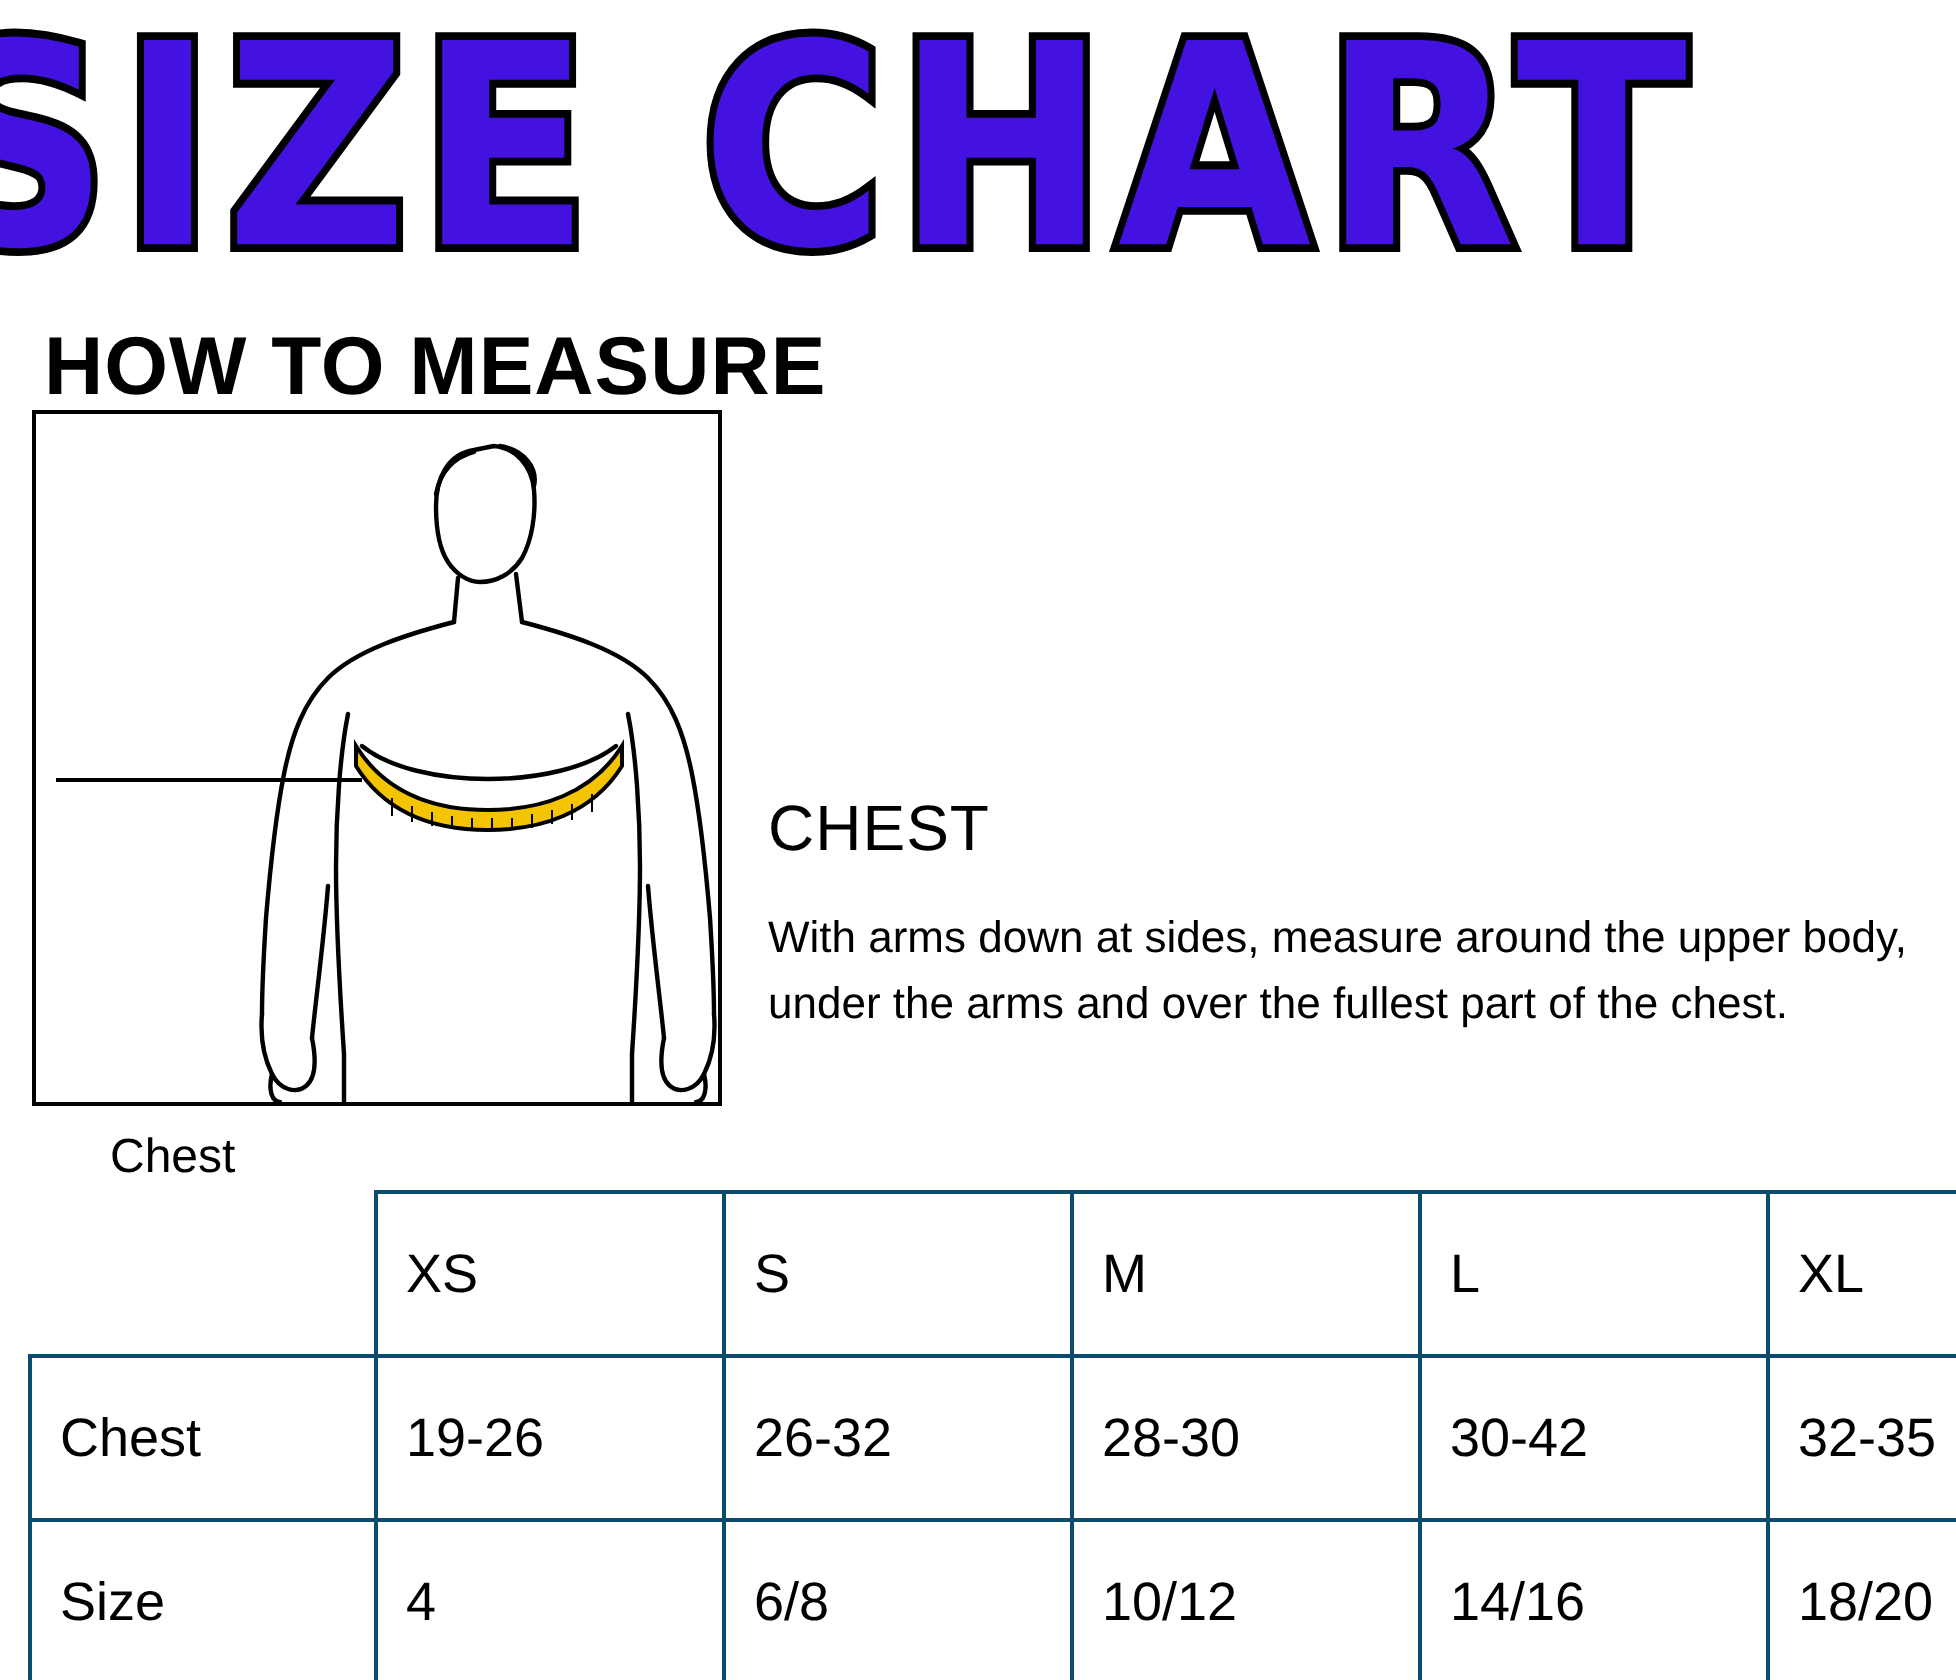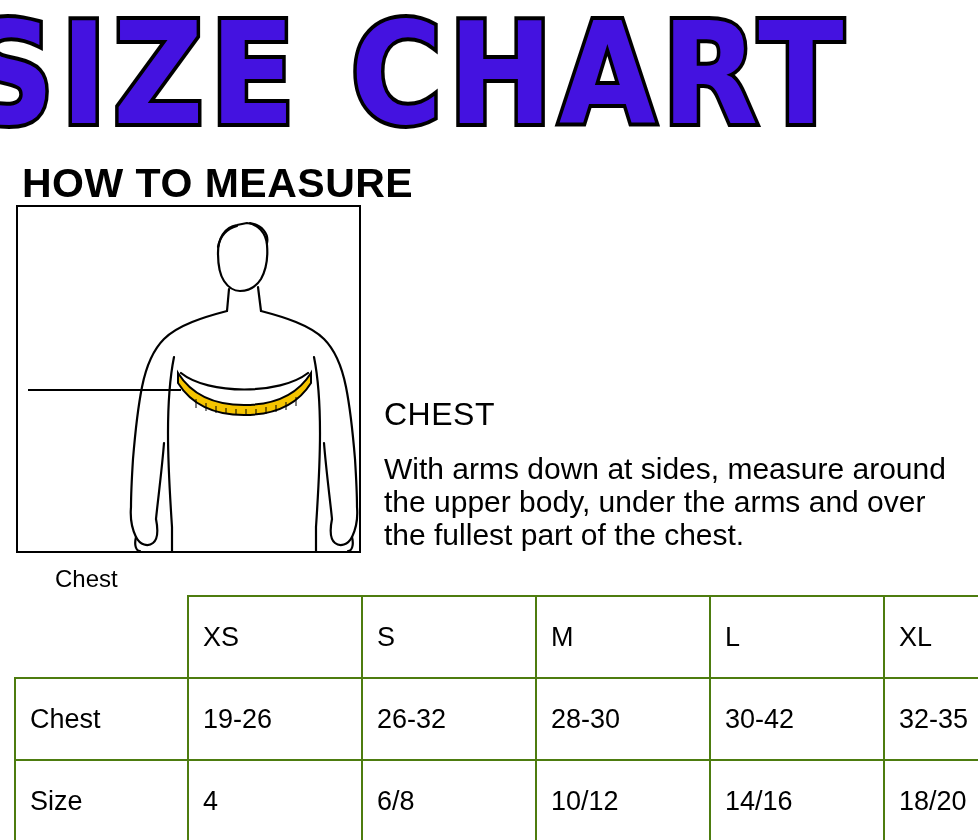--- a/index.html
+++ b/index.html
@@ -85,35 +85,35 @@
     left: 384px;
     top: 396px;
     font-size: 32px;
     letter-spacing: 0.5px;
   }
   .desc-body {
     position: absolute;
     left: 384px;
     top: 452px;
     width: 580px;
-    font-size: 30px;
+    font-size: 22px;
     line-height: 33px;
   }
 
   
   .size-table {
     position: absolute;
     left: 14px;
     top: 595px;
     width: 950px;
     border-collapse: collapse;
     table-layout: fixed;
   }
   .size-table td {
-    border: 2px solid #4d7c0f;
+    border: 2px solid #0c4a6e;
     height: 80px;
     font-size: 27px;
     padding: 0 0 0 14px;
     vertical-align: middle;
     font-family: "Liberation Sans", sans-serif;
   }
   .size-table td.rowlabel {
     width: 158px;
   }
   .size-table tr.header-row td.rowlabel {

